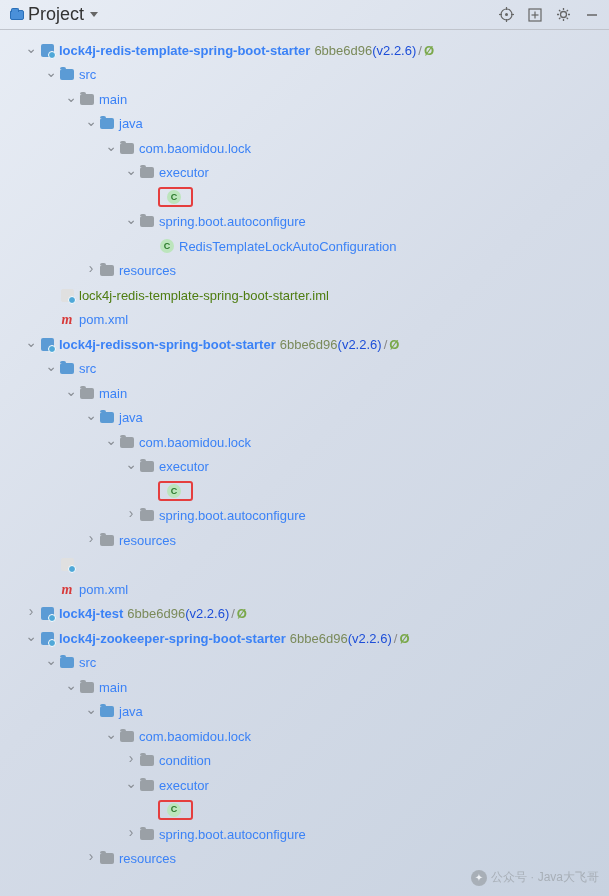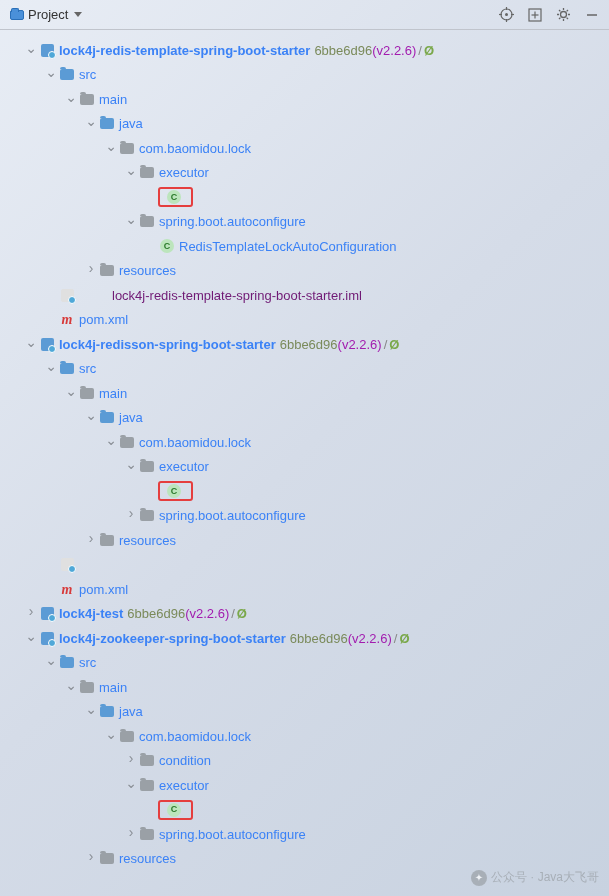--- a/index.html
+++ b/index.html
@@ -1,21 +1,21 @@
 <!DOCTYPE html>
 <html><head>
   <meta charset="utf-8">
   <style>
     * { margin: 0; padding: 0; box-sizing: border-box; font-family: "Segoe UI", -apple-system, sans-serif; }
     body { width: 609px; height: 896px; background: linear-gradient(135deg, #e8edf5 0%, #d5dce8 50%, #c8d2e0 100%); position: relative; overflow: hidden; }
     .toolbar { display: flex; align-items: center; justify-content: space-between; padding: 4px 10px; height: 30px; border-bottom: 1px solid #c0c4cc; }
     .toolbar-left { display: flex; align-items: center; gap: 4px; }
     .project-icon { width: 14px; height: 10px; background: #4a90d9; border: 1px solid #2a6fb8; border-radius: 2px; position: relative; }
     .project-icon::before { content: ""; position: absolute; top: -3px; left: 0; width: 6px; height: 3px; background: #4a90d9; border: 1px solid #2a6fb8; border-bottom: none; border-radius: 2px 2px 0 0; }
-    .project-label { font-size: 13px; color: #333; }
+    .project-label { font-size: 18px; color: #333; }
     .dropdown-arrow { width: 0; height: 0; border-left: 4px solid transparent; border-right: 4px solid transparent; border-top: 5px solid #666; margin-left: 2px; }
     .toolbar-right { display: flex; align-items: center; gap: 14px; color: #666; }
     .tool-icon { cursor: pointer; display: inline-flex; }
     .tree { padding: 8px 4px; font-size: 13px; line-height: 1.5; }
     .node { display: flex; align-items: center; height: 24.5px; white-space: nowrap; }
     .indent { display: inline-block; }
     .i1 { width: 20px; } .i2 { width: 40px; } .i3 { width: 60px; } .i4 { width: 80px; }
     .i5 { width: 100px; } .i6 { width: 120px; } .i7 { width: 140px; }
     .arrow { width: 14px; display: inline-flex; justify-content: center; color: #8a8f96; font-size: 10px; cursor: pointer; }
     .arrow-down::before { content: "⌄"; font-size: 14px; position: relative; top: -2px; }
@@ -25,23 +25,23 @@
     .folder::before { content: ""; position: absolute; top: -2px; left: 0; width: 6px; height: 2px; background: #9aa0a6; border-radius: 2px 2px 0 0; }
     .folder-blue { background: #5b9bd5; }
     .folder-blue::before { background: #5b9bd5; }
     .module { width: 13px; height: 13px; background: #5b9bd5; border-radius: 2px; position: relative; }
     .module::after { content: ""; position: absolute; right: -2px; bottom: -2px; width: 6px; height: 6px; background: #4fa8d8; border-radius: 50%; border: 1px solid #fff; }
     .iml { width: 13px; height: 13px; background: #e0e0e0; border-radius: 2px; position: relative; }
     .iml::after { content: ""; position: absolute; right: -2px; bottom: -2px; width: 6px; height: 6px; background: #4fa8d8; border-radius: 50%; border: 1px solid #fff; }
     .maven { color: #d73a3a; font-weight: bold; font-style: italic; font-size: 14px; font-family: Georgia, serif; }
     .class-icon { width: 14px; height: 14px; background: #bce5bc; border-radius: 50%; display: inline-flex; align-items: center; justify-content: center; color: #2b7a2b; font-size: 9px; font-weight: bold; }
     .txt { color: #3b82f6; }
-    .txt-vcs { color: #701a75; margin-left: 33px; }
+    .txt-vcs { color: #4d7c0f; }
     .hash { color: #7a8a5a; margin-left: 4px; }
-    .version { color: #a21caf; }
+    .version { color: #1d4ed8; }
     .slash { color: #888; margin: 0 2px; }
     .circ { color: #7aa84a; font-weight: bold; }
     .highlight { border: 2.5px solid #e53e3e; border-radius: 3px; padding: 1px 5px; display: inline-flex; align-items: center; }
     .watermark { position: absolute; right: 10px; bottom: 10px; font-size: 12px; color: #9aa0a6; display: flex; align-items: center; gap: 4px; opacity: 0.7; }
     .wm-icon { width: 16px; height: 16px; background: #9aa0a6; border-radius: 50%; display: inline-flex; align-items: center; justify-content: center; color: #fff; font-size: 10px; }
   </style>
 </head>
 <body>
 
 <div class="toolbar">

